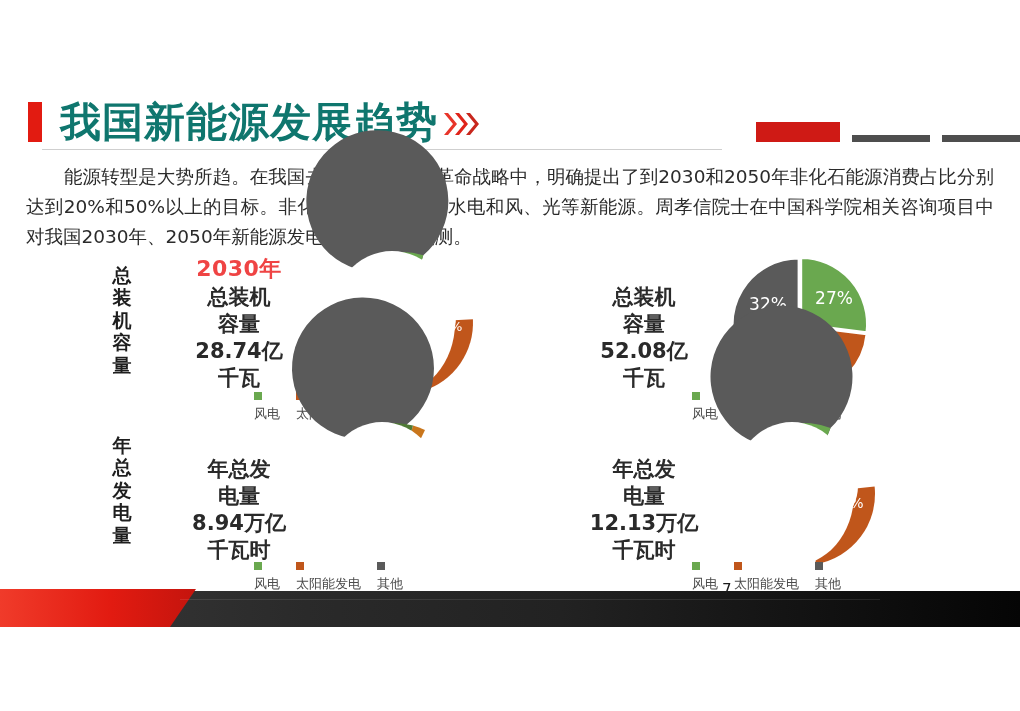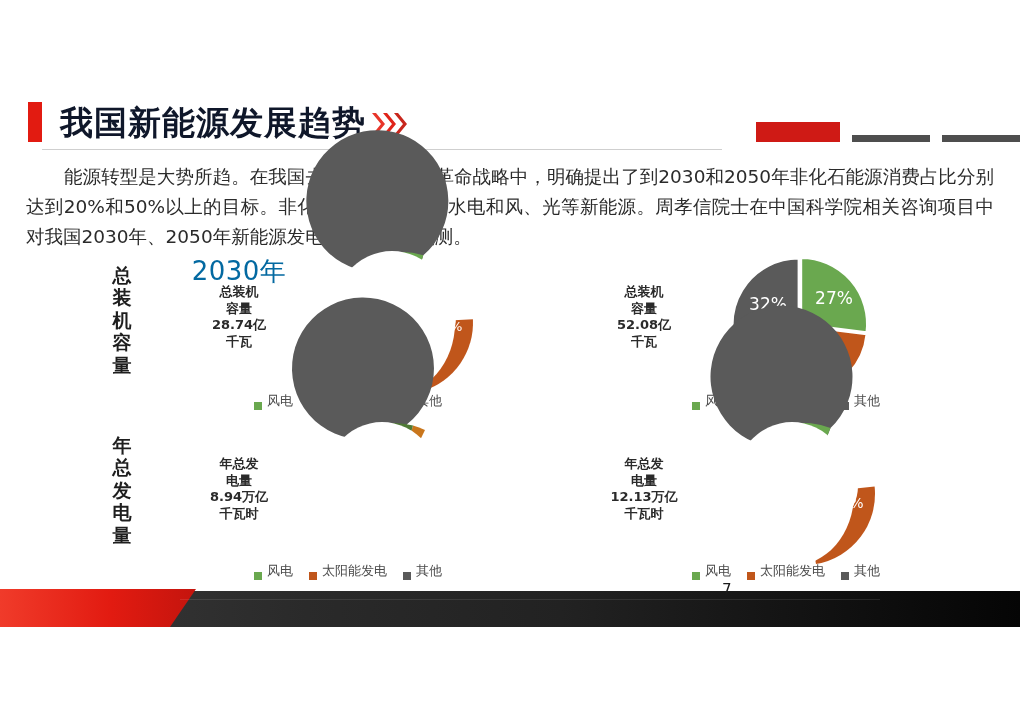--- a/index.html
+++ b/index.html
@@ -11,21 +11,21 @@
   }
 
   
   .slide{position:absolute;left:0;top:0;width:1020px;height:711px;background:#ffffff;}
   .slide-inner{position:absolute;left:0;top:0;width:1020px;height:711px;}
 
   
   .title-row{position:absolute;left:28px;top:101px;height:42px;display:flex;align-items:center;}
   .title-accent{width:14px;height:40px;background:#e21b11;flex:0 0 auto;}
   .title-text{
-    margin-left:18px;font-size:33px;font-weight:bold;color:#0f172a;
+    margin-left:18px;font-size:41px;font-weight:bold;color:#0f766e;
     letter-spacing:1px;line-height:1;white-space:nowrap;
   }
   .chev-wrap{display:flex;align-items:center;margin-left:8px;margin-top:4px;}
   .chev{width:13px;height:24px;margin-left:-2px;}
 
   .header-rule{position:absolute;left:42px;top:149px;width:680px;height:1px;background:#cfcfcf;}
 
   .hdr-blocks{position:absolute;right:0px;top:122px;display:flex;align-items:flex-start;}
   .hdr-red{width:84px;height:20px;background:#cf1a15;}
   .hdr-gray{width:78px;height:7px;background:#4e4e4e;margin-left:12px;margin-top:13px;}
@@ -50,43 +50,43 @@
   .rowlabel span{display:block;}
   .row-capacity .rowlabel{top:12px;}
   .row-energy .rowlabel{top:14px;}
 
   .panel{position:absolute;top:0;height:100%;}
   .panel-left{left:150px;width:360px;}
   .panel-right{left:555px;width:420px;}
 
   .yearhead{
     position:absolute;left:24px;top:2px;width:130px;text-align:center;
-    font-size:26px;color:#0369a1;letter-spacing:0.5px;
+    font-size:22px;color:#ef4444;letter-spacing:0.5px;font-weight:bold;
   }
   .valblock{
     position:absolute;left:24px;width:130px;text-align:center;
-    font-size:13px;font-weight:bold;color:#2a2a2a;line-height:1.28;
+    font-size:21px;font-weight:bold;color:#2a2a2a;line-height:1.28;
   }
   .panel-left .valblock{top:32px;}
   .panel-right .valblock{top:32px;}
   .row-energy .valblock{top:36px;}
   .valblock span{display:block;}
 
   
   .chart{position:absolute;}
   .chart svg{display:block;overflow:visible;}
 
   .cap2030-chart{left:163px;top:-4px;}
   .cap2050-chart{left:155px;top:2px;}
   .en2030-chart{left:155px;top:-2px;}
   .en2050-chart{left:160px;top:-2px;}
 
   
   .legend{position:absolute;display:flex;align-items:center;gap:16px;font-size:13px;color:#4a4a4a;}
-  .lg-item{display:flex;align-items:flex-end;gap:5px;white-space:nowrap;}
+  .lg-item{display:flex;align-items:flex-start;gap:5px;white-space:nowrap;flex-direction:column;}
   .lg-sw{width:8px;height:8px;display:inline-block;}
   .cap2030-legend{left:254px;top:392px;}
   .cap2050-legend{left:692px;top:392px;}
   .en2030-legend{left:254px;top:562px;}
   .en2050-legend{left:692px;top:562px;}
 
   
   .footer{position:absolute;left:0;bottom:82px;width:1020px;height:42px;}
   .footer-bar{
     position:absolute;left:0;top:4px;width:1020px;height:36px;

